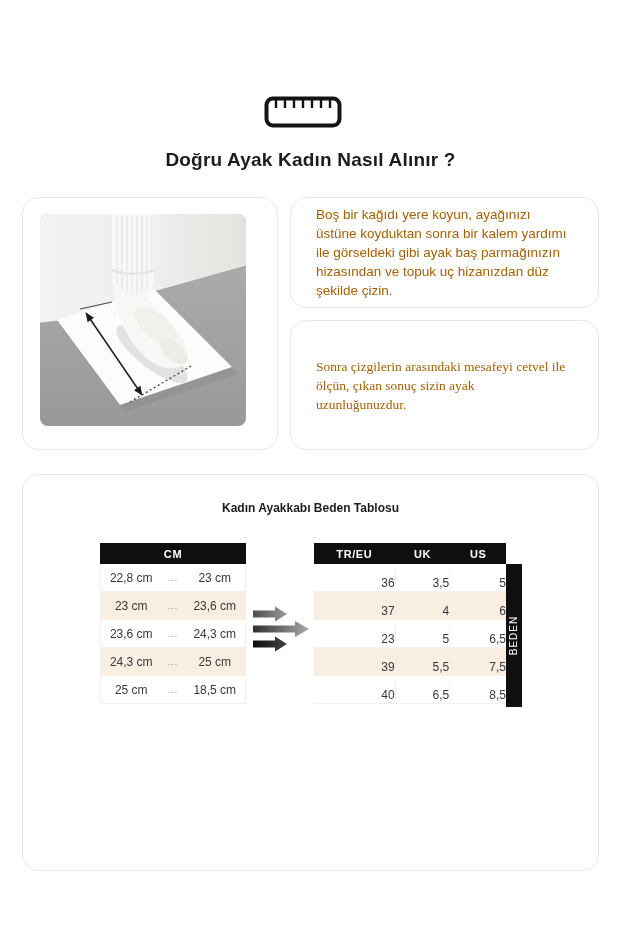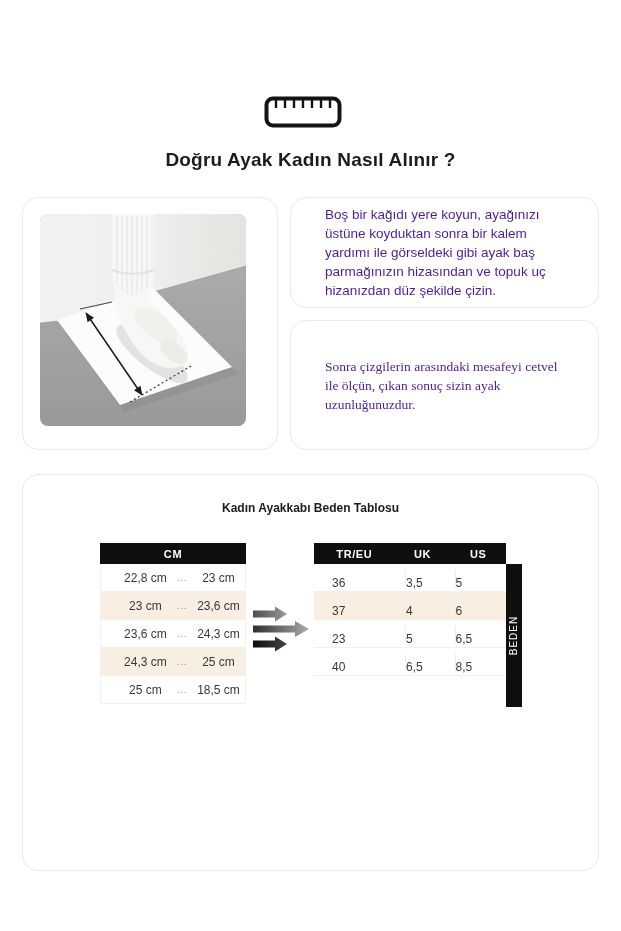--- a/index.html
+++ b/index.html
@@ -12,49 +12,49 @@
     position:absolute; left:0; right:0; top:149px; margin:0; text-align:center;
     font-size:19px; font-weight:bold; color:#1c1c1c; letter-spacing:.2px;
   }
   .card {
     position:absolute; background:#fff; border:1px solid #e9e9e9;
     border-radius:16px; box-sizing:border-box;
   }
   .photo-card { left:22px; top:197px; width:256px; height:253px; }
   .photo { position:absolute; left:17px; top:16px; width:206px; height:212px; border-radius:8px; display:block; }
   .text-card { display:flex; align-items:center; }
-  .text-card p { margin:12px; padding:0 28px 0 22px; font-size:13.5px; line-height:19px; color:#4c1d95; }
+  .text-card p { margin:3px; padding:0 28px 0 22px; font-size:13.5px; line-height:19px; color:#a16207; }
   .text-card-1 { left:290px; top:197px; width:309px; height:111px; }
   .text-card-2 { left:290px; top:320px; width:309px; height:130px;font-family:Liberation Serif, serif; }
   .big-card { left:22px; top:474px; width:577px; height:397px; }
   .section-title {
     position:absolute; left:0; right:0; top:26px; margin:0; text-align:center;
     font-size:12px; font-weight:bold; color:#1c1c1c;
   }
   .cm-table { position:absolute; left:77px; top:68px; width:146px; }
   .size-table { position:absolute; left:291px; top:68px; width:192px; }
   .t-header {
     height:21px; background:#0f0f0f; color:#ffffff; font-size:11px; font-weight:bold;
     display:flex; align-items:center; justify-content:center; letter-spacing:.6px;
   }
   .t-header.three span { display:block; text-align:center; }
   .t-header.three span:nth-child(1){ width:42%; }
   .t-header.three span:nth-child(2){ width:29%; }
   .t-header.three span:nth-child(3){ width:29%; }
   .t-row {
     height:28px; display:flex; align-items:center; font-size:12px; color:#383838;
-    background:#ffffff; border-bottom:1px solid #f1f1f1; box-sizing:border-box;padding-left:18px;
+    background:#ffffff; border-bottom:1px solid #f1f1f1; box-sizing:border-box;
   }
   .cm-table .t-row { border-left:1px solid #f1f1f1; border-right:1px solid #f1f1f1; }
   .t-row.alt { background:#f9eee2; border-bottom-color:#f9eee2; }
   .cm-table .c1 { width:42%; text-align:center; }
   .cm-table .csep { width:16%; text-align:center; font-size:9px; color:#8a8a8a; letter-spacing:1px; }
   .cm-table .c2 { width:42%; text-align:center; }
   .size-table .t-row span {
-    display:block; text-align:left; height:16px; line-height:27px; box-sizing:border-box;
+    display:block; text-align:right; height:16px; line-height:27px; box-sizing:border-box;
   }
   .size-table .t-row span:nth-child(1){ width:42%; }
   .size-table .t-row span:nth-child(2){ width:29%; border-left:1px solid #ededed; border-right:1px solid #ededed; }
   .size-table .t-row span:nth-child(3){ width:29%; }
   .arrows { position:absolute; left:228px; top:126px; width:62px; height:52px; }
   .beden-bar {
     position:absolute; left:483px; top:89px; width:16px; height:143px; background:#0f0f0f;
     display:flex; align-items:center; justify-content:center;
   }
   .beden-bar span {
@@ -200,20 +200,25 @@
       <div class="t-row alt">
         <span>37</span>
         <span>4</span>
         <span>6</span>
       </div>
       <div class="t-row">
         <span>23</span>
         <span>5</span>
         <span>6,5</span>
       </div>
+      <div class="t-row alt">
+        <span>39</span>
+        <span>5,5</span>
+        <span>7,5</span>
+      </div>
       <div class="t-row">
         <span>40</span>
         <span>6,5</span>
         <span>8,5</span>
       </div>
     </div>
 
     <div class="beden-bar">
       <span>BEDEN</span>
     </div>

